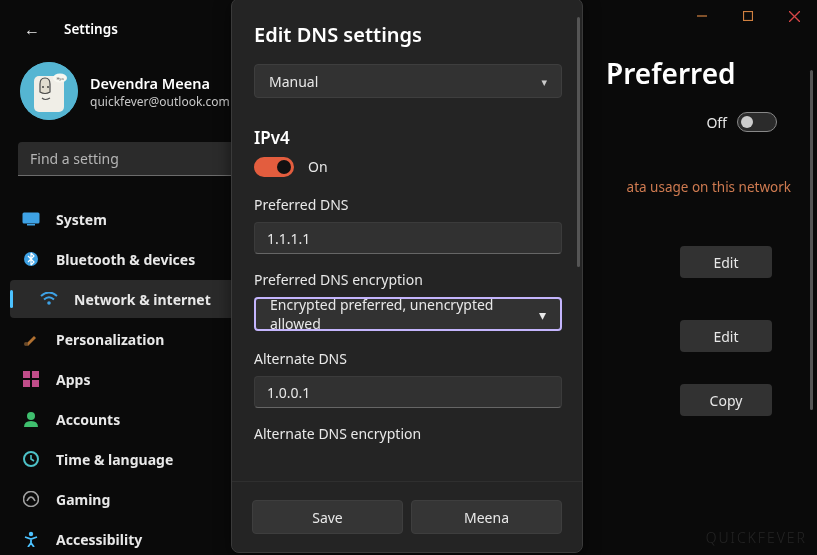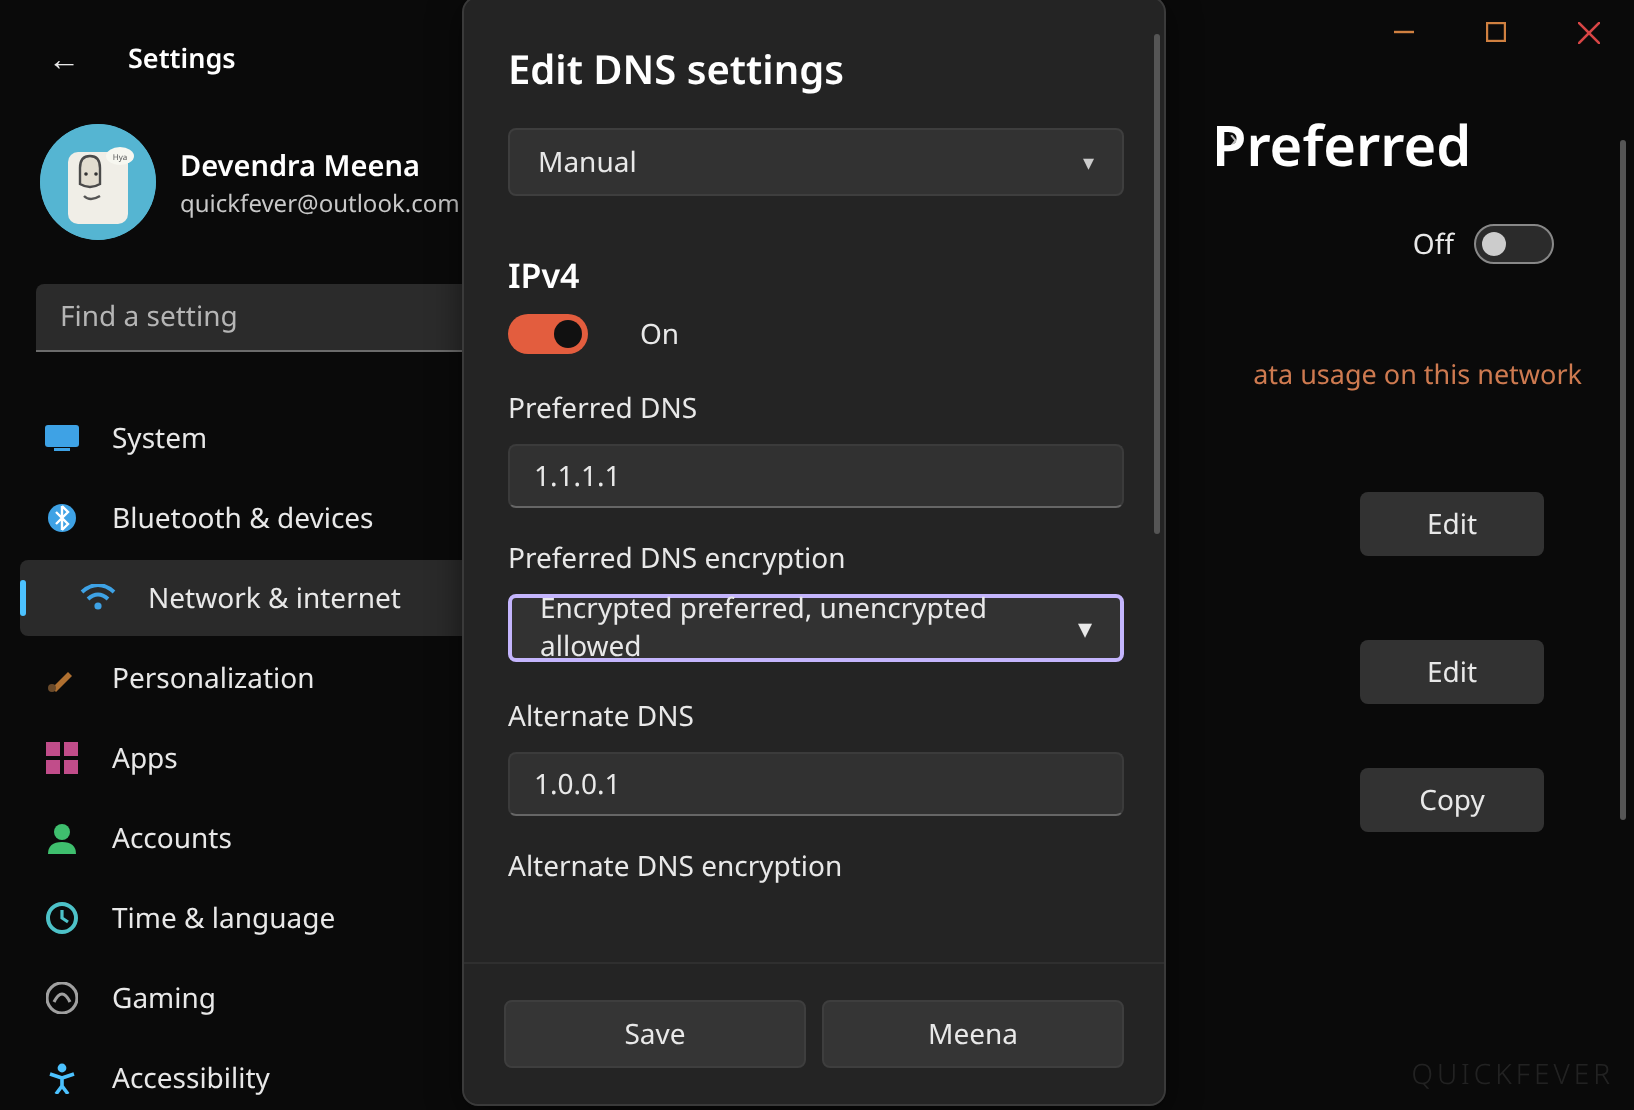--- a/index.html
+++ b/index.html
@@ -23,21 +23,21 @@
   .avatar { width: 58px; height: 58px; border-radius: 50%; background: #4faecb; display: flex; align-items: center; justify-content: center; overflow: hidden; flex-shrink: 0; position: relative; }
   .avatar svg { width: 58px; height: 58px; }
   .user-name { font-size: 14.5px; font-weight: 600; color: #fff; }
   .user-email { font-size: 12px; color: #c8c8c8; }
 
   .search { margin: 4px 16px 12px 18px; }
   .search input { width: 100%; height: 34px; background: #2b2b2b; border: none; border-bottom: 1px solid #6c6c6c; border-radius: 4px 4px 0 0; padding: 0 12px; color: #e0e0e0; font-size: 14px; outline: none; }
   .search input::placeholder { color: #b5b5b5; }
 
   .nav { margin-top: 12px; display: flex; flex-direction: column; gap: 2px; padding: 0 10px; }
-  .nav-item { display: flex; align-items: center; gap: 16px; height: 38px; padding: 0 12px; border-radius: 4px; font-size: 14px; color: #e8e8e8; position: relative; }
+  .nav-item { display: flex; align-items: center; gap: 16px; height: 38px; padding: 0 12px; border-radius: 4px; font-size: 14px; color: #e8e8e8; position: relative; font-weight: bold; }
   .nav-item.active { background: #2a2a2a; padding-left: 30px; }
   .nav-item.active::before { content: ""; position: absolute; left: 0; top: 10px; bottom: 10px; width: 3px; background: #4cc2ff; border-radius: 2px; }
   .nav-icon { width: 18px; height: 18px; display: flex; align-items: center; justify-content: center; font-size: 16px; flex-shrink: 0; }
 
   
   .main { flex: 1; position: relative; padding: 30px 0 0 0; }
   .page-crumb { position: absolute; top: 60px; right: 198px; font-size: 14px; color: #bbb; display: flex; align-items: center; gap: 6px; }
   .page-h1 { position: absolute; top: 54px; left: 344px; font-size: 28px; font-weight: 600; color: #fff; }
   .metered { position: absolute; top: 112px; right: 40px; display: flex; align-items: center; gap: 10px; font-size: 14px; color: #e8e8e8; }
   .win-toggle { width: 40px; height: 20px; border-radius: 10px; border: 1px solid #888; background: #2b2b2b; position: relative; }
@@ -52,21 +52,21 @@
   .main-scroll { position: absolute; right: 4px; top: 70px; width: 3px; height: 340px; background: #555; border-radius: 2px; }
 
   
   .dialog { position: absolute; left: 231px; top: -2px; width: 352px; height: 555px; background: #242424; border: 1px solid #3a3a3a; border-radius: 8px; display: flex; flex-direction: column; box-shadow: 0 4px 16px rgba(0,0,0,0.5); }
   .dlg-scroll-area { position: relative; flex: 1; overflow: hidden; }
   .dlg-inner { padding: 22px 20px 10px 22px; display: flex; flex-direction: column; }
   .dlg-title { font-size: 20px; font-weight: 600; color: #fff; margin-bottom: 16px; }
   .dlg-select { height: 34px; background: #323232; border: 1px solid #3e3e3e; border-radius: 4px; display: flex; align-items: center; justify-content: space-between; padding: 0 14px; font-size: 14px; color: #e8e8e8; margin-bottom: 28px; }
   .dlg-select .chev { font-size: 11px; color: #ccc; }
   .section-h { font-size: 17px; font-weight: 600; color: #fff; margin-bottom: 8px; }
-  .toggle-row { display: flex; align-items: center; gap: 26px; margin-bottom: 18px; }
+  .toggle-row { display: flex; align-items: flex-start; gap: 14px; margin-bottom: 18px; }
   .tgl { width: 40px; height: 20px; border-radius: 10px; background: #e35d3e; position: relative; }
   .tgl::after { content: ""; position: absolute; right: 3px; top: 3px; width: 14px; height: 14px; border-radius: 50%; background: #111; }
   .tgl-label { font-size: 14px; color: #e8e8e8; }
   .fld-label { font-size: 14px; color: #e8e8e8; margin-bottom: 8px; }
   .fld-input { height: 32px; background: #313131; border: 1px solid #3b3b3b; border-bottom: 1px solid #666; border-radius: 4px; padding: 0 12px; font-size: 14px; color: #e8e8e8; margin-bottom: 16px; outline: none; width: 100%; }
   .fld-select { height: 34px; background: #323232; border: 2px solid #c4b5fd; border-radius: 4px; display: flex; align-items: center; justify-content: space-between; padding: 0 14px; font-size: 14px; color: #e8e8e8; margin-bottom: 18px; }
 
   .dlg-vscroll { position: absolute; right: 2px; top: 18px; width: 3px; height: 250px; background: #555; border-radius: 2px; }
 
   .dlg-footer { border-top: 1px solid #2f2f2f; padding: 18px 20px; display: flex; gap: 8px; background: #242424; border-radius: 0 0 8px 8px; }

